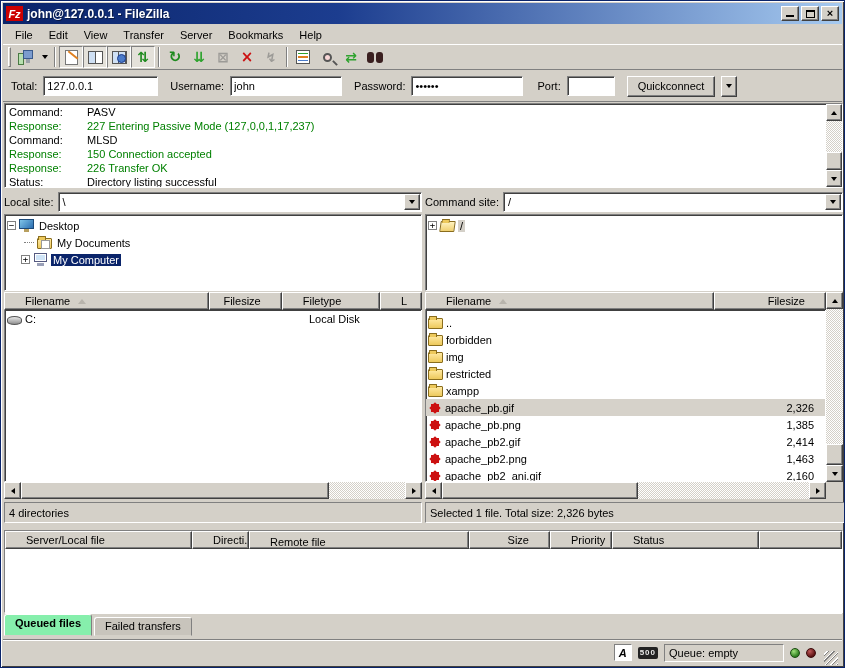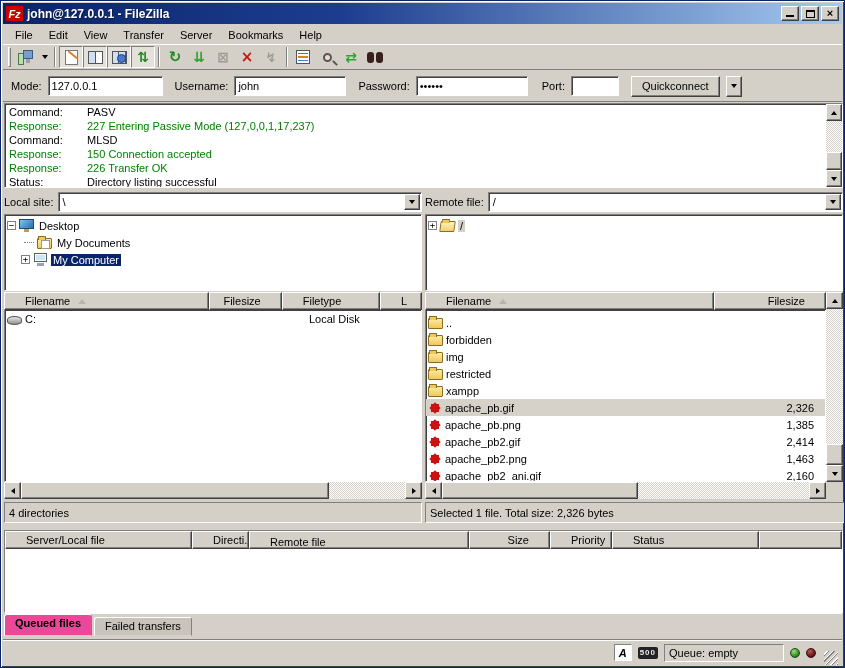--- a/index.html
+++ b/index.html
@@ -135,21 +135,21 @@
 
   
   .queue-wrap { position:absolute; left:3px; top:529px; width:839px; height:83px; background:#fff; }
   .qheader { display:flex; height:18px; }
   .queue-body { height:65px; background:#fff; }
 
   
   .tabs { position:absolute; left:3px; top:613px; height:22px; display:flex; align-items:flex-end; gap:2px; }
   .tab { height:19px; padding:2px 10px 0; border:1px solid; border-color:#fff #808080 #d4d0c8 #fff; border-radius:3px 3px 0 0;
          background:#c8c4bc; cursor:pointer; white-space:nowrap; }
-  .tab.active { height:22px; background:#ec4899; font-weight:bold; border-bottom-color:#d4d0c8; }
+  .tab.active { height:22px; background:#86efac; font-weight:bold; border-bottom-color:#d4d0c8; }
 
   
   .statusbar { position:absolute; left:2px; right:2px; bottom:2px; height:26px; border-top:1px solid #808080; box-shadow:0 1px 0 #fff inset;
                display:flex; align-items:center; justify-content:flex-end; gap:6px; padding:0 4px; }
   .dt-ind { width:18px; height:17px; background:#fff; border:1px solid; border-color:#808080 #fff #fff #808080; text-align:center; line-height:16px; font-weight:bold; font-style:italic; }
   .speed-badge { height:12px; padding:0 2px; background:#222; color:#e8e8e8; font-size:8px; font-weight:bold; line-height:12px; border-radius:2px; letter-spacing:1px; }
   .queue-box { width:120px; height:18px; line-height:16px; padding-left:4px; background:#d4d0c8; border:1px solid; border-color:#808080 #fff #fff #808080; }
   .led { width:10px; height:10px; border-radius:50%; }
   .led.green { background:radial-gradient(circle at 35% 30%, #9fe07a, #2e7d1e 70%); border:1px solid #1a4a10; }
   .led.red { background:radial-gradient(circle at 35% 30%, #c05858, #5a1212 70%); border:1px solid #3a0a0a; }
@@ -250,21 +250,21 @@
     </div>
     <div class="tb-btn">
       <span class="glyph" style="color:#2ea32e;font-size:14px;">⇄</span>
     </div>
     <div class="tb-btn">
       <span class="i-binoc"></span>
     </div>
   </div>
 
   <div class="quickbar">
-    <span class="qc-label">Mode:</span>
+    <span class="qc-label">Total:</span>
     <input class="qc-input sunken" style="width: 115px;" type="text" value="127.0.0.1">
     <span class="qc-label" style="margin-left:6px;text-align:right;">Username:</span>
     <input class="qc-input sunken" style="width: 112px;" type="text" value="john">
     <span class="qc-label" style="margin-left:6px;">Password:</span>
     <input class="qc-input sunken" style="width: 112px;" type="text" value="••••••">
     <span class="qc-label" style="margin-left:8px;">Port:</span>
     <input class="qc-input sunken" style="width: 48px;" type="text" value="">
     <button class="qc-btn raised" style="margin-left:6px;">Quickconnect</button>
     <span class="qc-dd raised">
         <span class="arrow-dn"></span>
@@ -381,21 +381,21 @@
     <div class="sb-btn raised" style="right:0; top:0; height:17px; width:17px;">
         <span class="arrow-rt"></span>
       </div>
   </div>
 
   <div class="statusbar-pane sunken-flat" style="left:3px; top:501px; width:418px;">
     <span>4 directories</span>
   </div>
 
   <div class="sitebar" style="left:424px; top:190px; width:418px;">
-    <span>Remote file:</span>
+    <span>Command site:</span>
     <div class="combo sunken">
       <span>/</span>
       <span class="combo-arrow raised">
           <span class="arrow-dn"></span>
         </span>
     </div>
   </div>
 
   <div class="treepane sunken" style="left:424px; top:213px; width:418px; height:77px;">
     <div class="tree-row">

